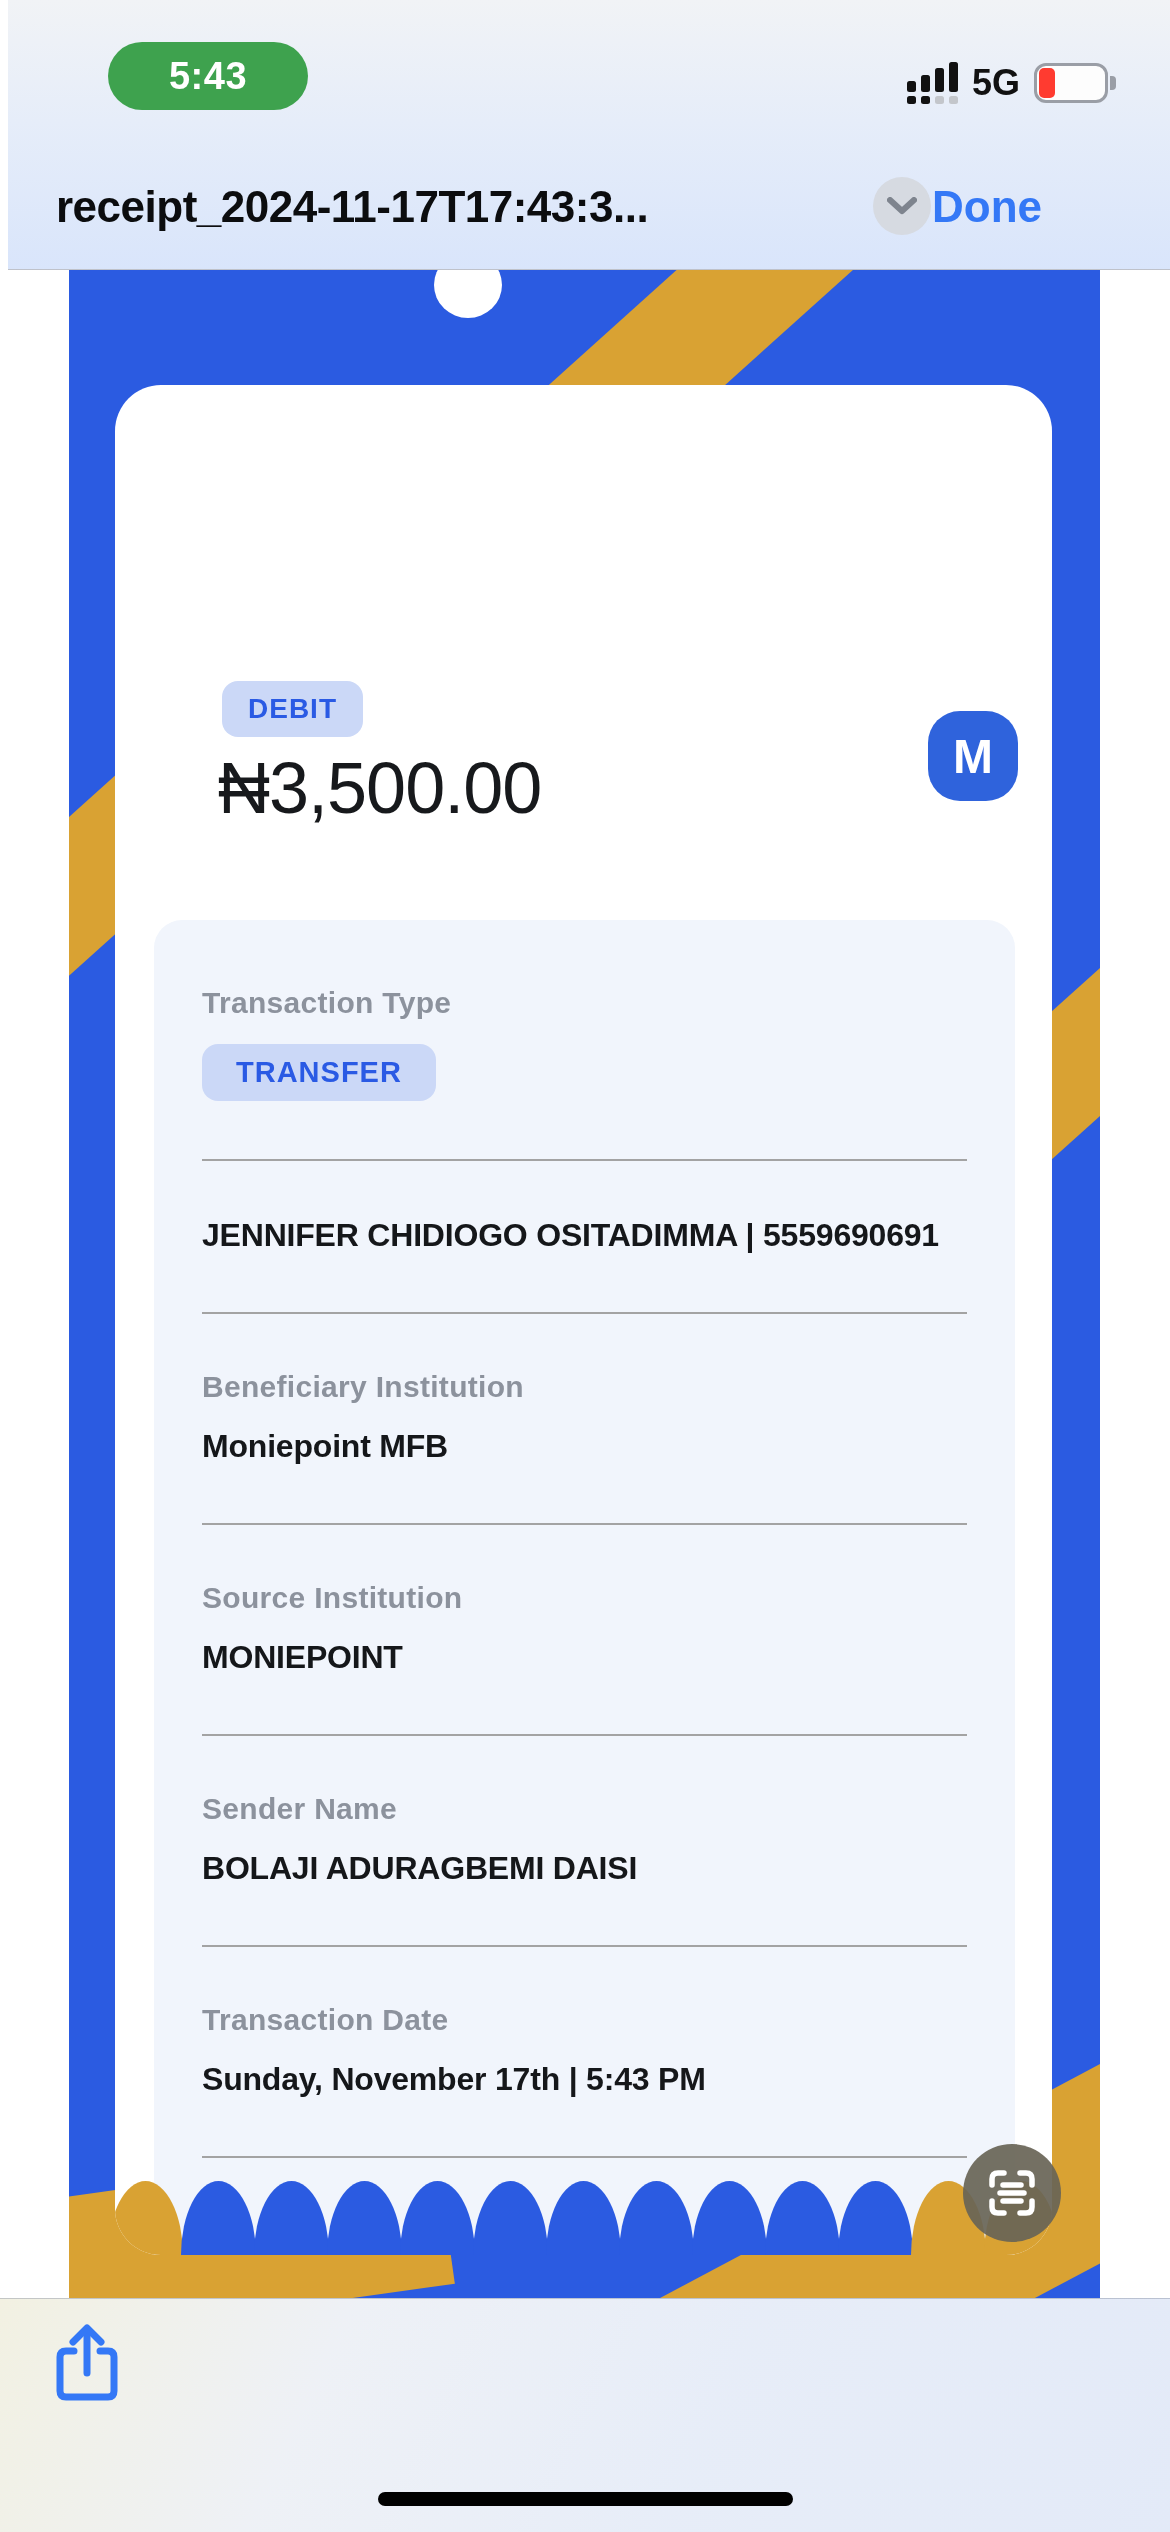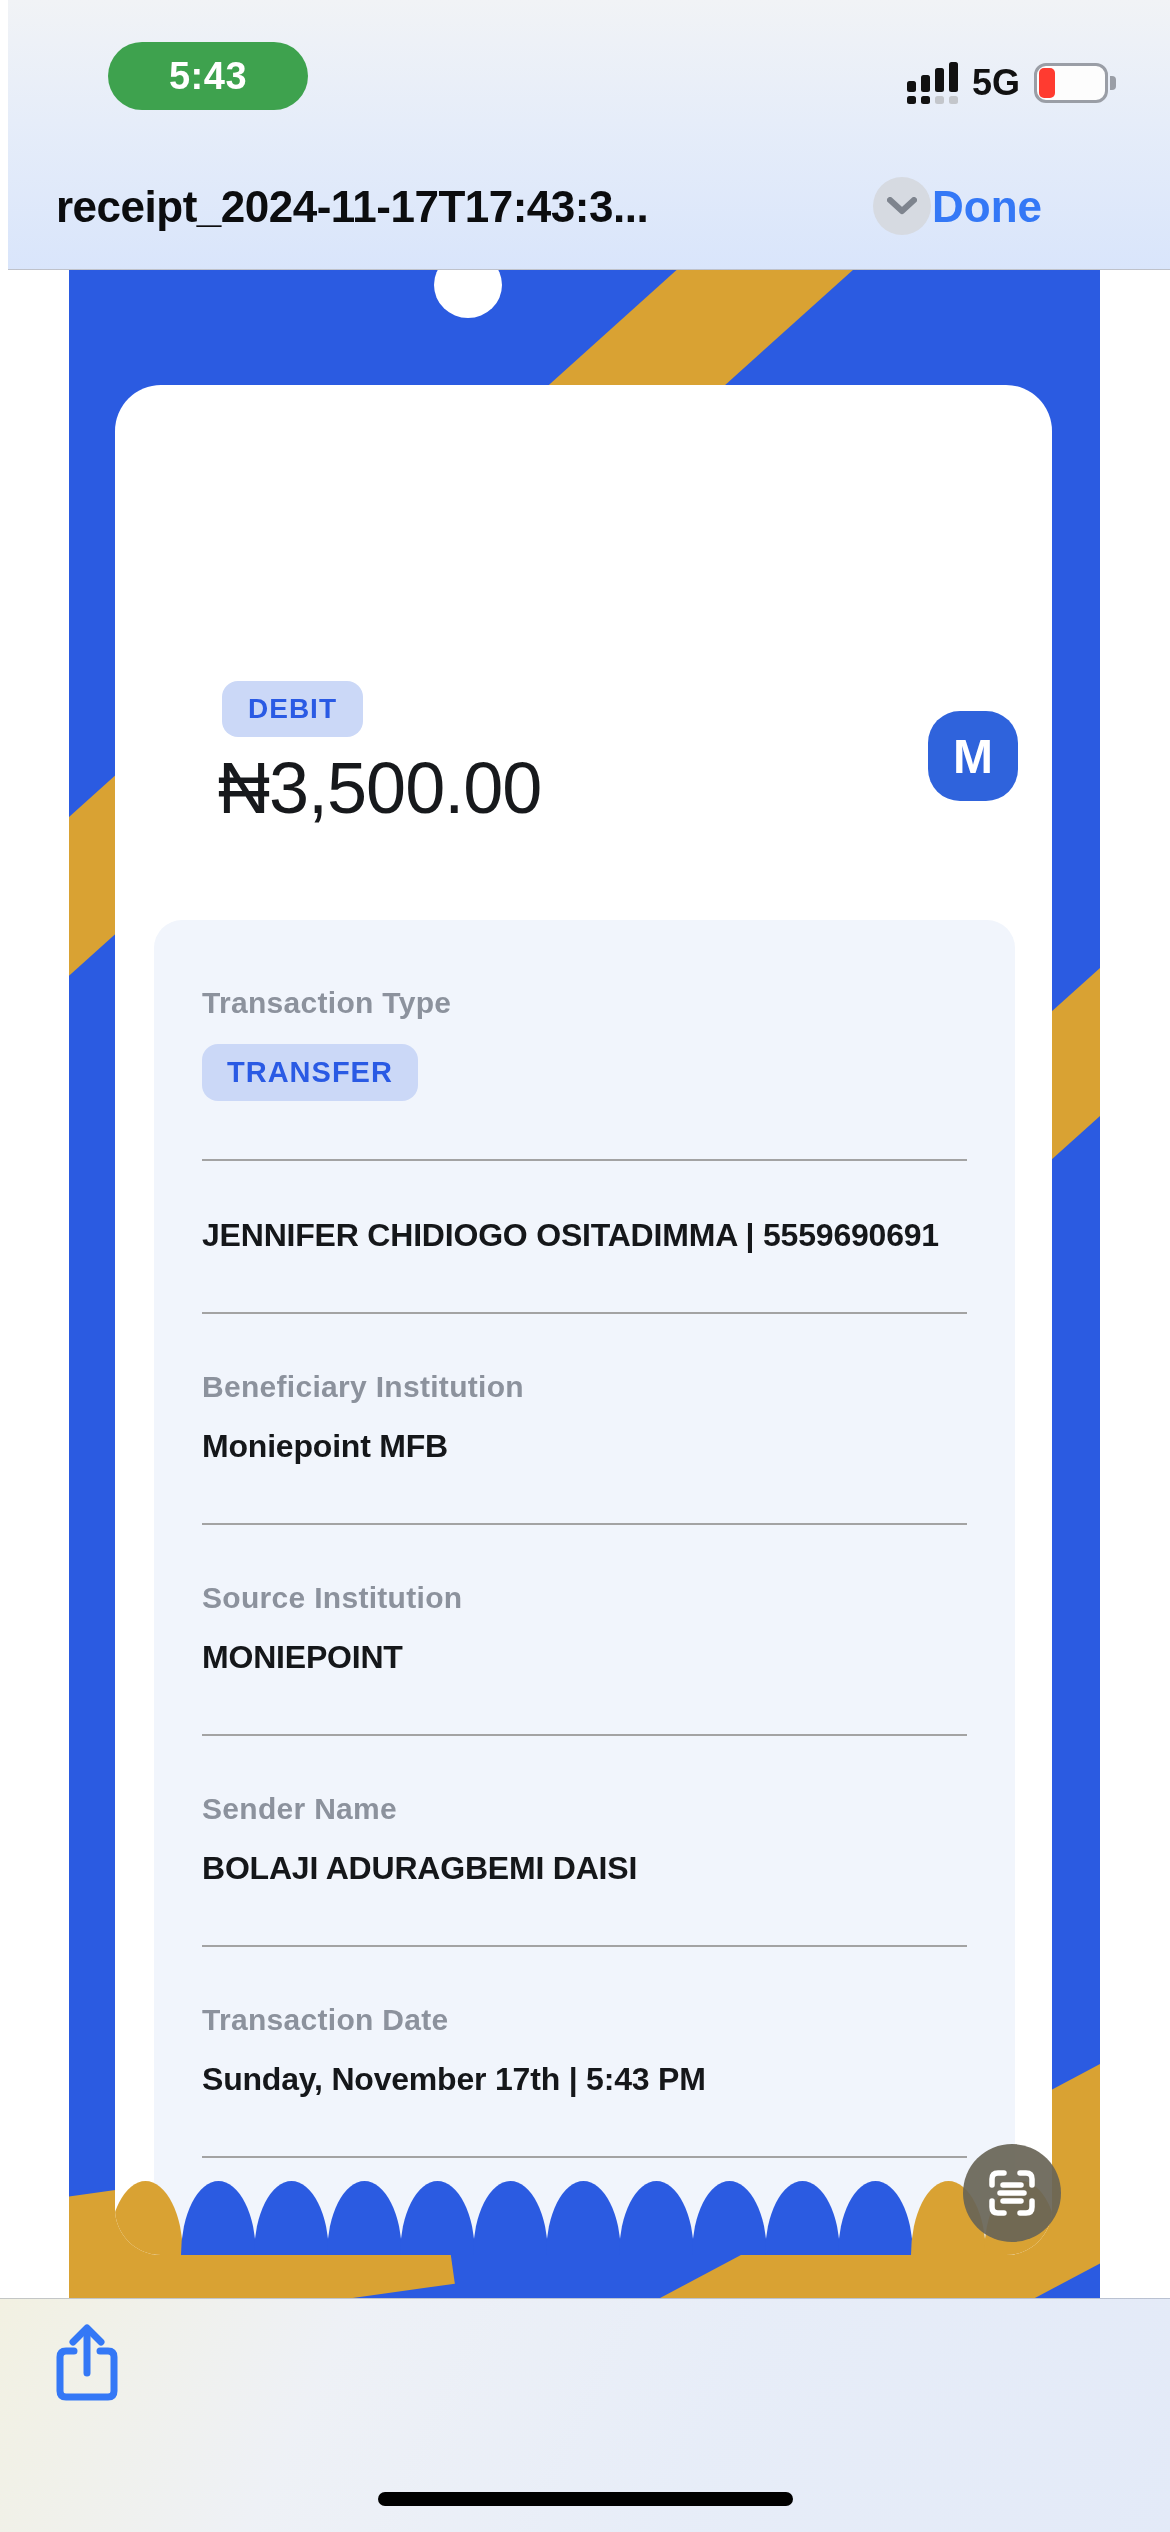--- a/index.html
+++ b/index.html
@@ -67,21 +67,21 @@
     background:#2f63dc; border-radius:32px; display:flex; align-items:center; justify-content:center; }
   .m-logo span { color:#fff; font-size:48px; font-weight:800; }
 
   .info-panel { position:absolute; left:39px; top:535px; width:861px; height:1510px;
     background:#f1f5fc; border-radius:28px; padding:10px 48px 0 48px; overflow:hidden; }
   .info-row { padding:56px 0 58px 0; border-bottom:2px solid #a3a3a3; }
   .info-row:last-child { border-bottom:none; }
   .row-label { font-size:30px; font-weight:bold; color:#8c929d; letter-spacing:.3px; margin-bottom:24px; }
   .row-value { font-size:32px; font-weight:bold; color:#15171a; letter-spacing:-0.2px; }
   .value-badge { display:inline-block; background:#cbd8f7; color:#2a5ae4; font-size:29px;
-    font-weight:bold; letter-spacing:1px; padding:12px 25px; border-radius:16px; }
+    font-weight:bold; letter-spacing:1px; padding:12px 34px; border-radius:16px; }
 
   .scallops { position:absolute; left:-6px; bottom:-74px; width:949px; height:148px;
     display:flex; gap:0; }
   .scallops .bump { flex:1; height:148px; border-radius:50%; background:#2b5be1; margin:0 -1px; }
   .scallops .bump:nth-child(1) { background:#d9a233; }
   .scallops .bump:nth-child(12), .scallops .bump:nth-child(13) { background:#d9a233; }
 
   .scan-btn { position:absolute; left:894px; top:1874px; width:98px; height:98px; border-radius:50%;
     background:rgba(104,100,86,.92); display:flex; align-items:center; justify-content:center; }
   .scan-btn svg { width:52px; height:52px; }

